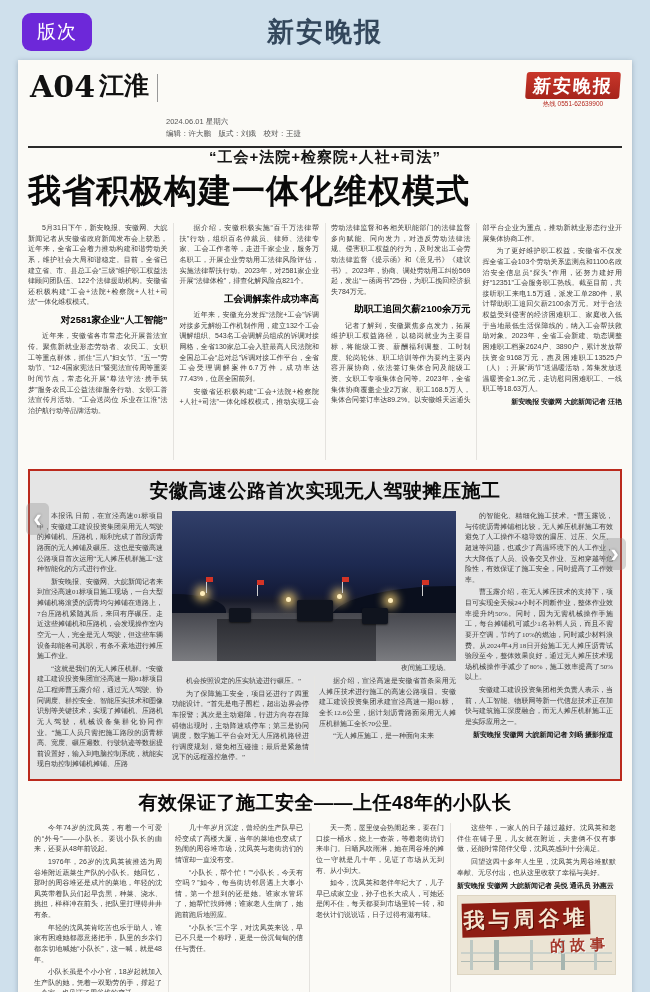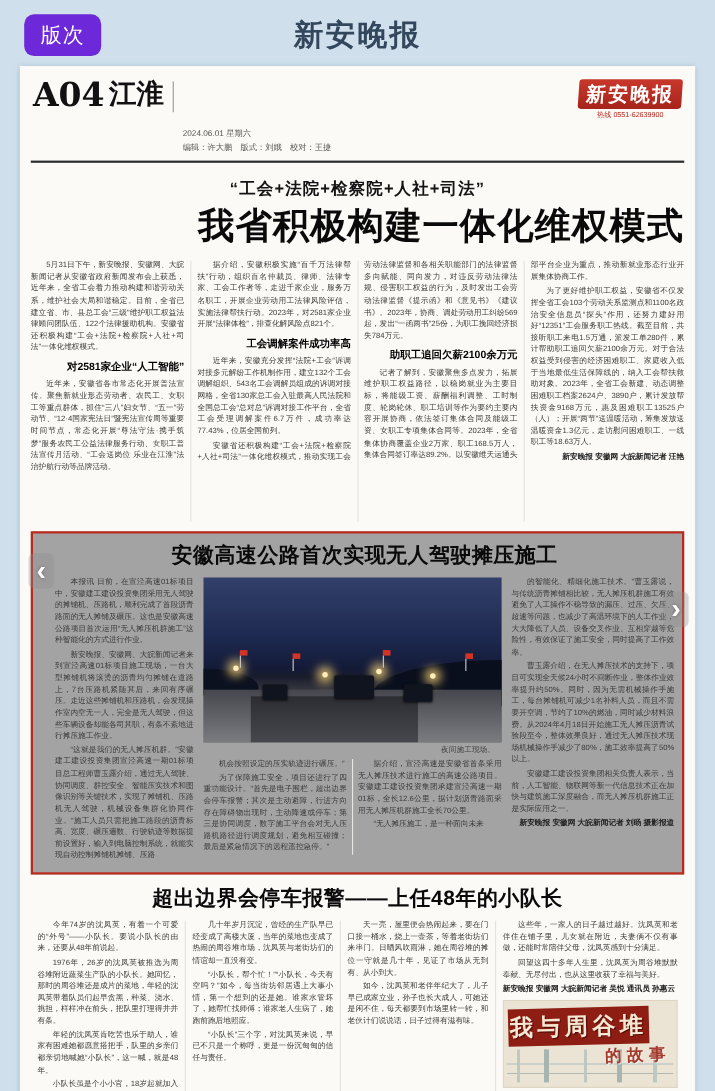--- a/index.html
+++ b/index.html
@@ -24,30 +24,30 @@
   .section-name { font-family:"DejaVu Serif","Liberation Serif",serif; font-size:25px; font-weight:bold; color:#111; line-height:1.15; margin-left:4px; }
   .mast-div { width:1px; background:#999; height:28px; margin:2px 8px 0 8px; }
   .mast-meta { font-size:7.5px; color:#555; line-height:1.6; padding-top:4px;margin-top:40px; }
   .mast-right { margin-left:auto; text-align:center; }
   .paper-logo { background:linear-gradient(180deg,#c9372b,#a6241b); color:#fff; width:94px; height:27px;
     border-radius:3px; font-family:"DejaVu Serif","Liberation Serif",serif; font-weight:bold; font-size:18px;
     display:flex; align-items:center; justify-content:center; letter-spacing:2px; transform:skewX(-4deg); }
   .hotline { font-size:6.5px; color:#b5281e; margin-top:1px; }
 
   
-  .kicker { text-align:center; font-size:15px; font-weight:bold; color:#141414; margin-top:14px; letter-spacing:1px; }
-  .headline1 { text-align:right; font-size:33px; font-weight:900; color:#0a0a0a; letter-spacing:1px; margin:2px 0 9px 0; }
+  .kicker { text-align:center; font-size:15px; font-weight:bold; color:#141414; margin-top:0; letter-spacing:1px; }
+  .headline1 { text-align:left; font-size:33px; font-weight:900; color:#0a0a0a; letter-spacing:1px; margin:2px 0 9px 0; }
   .a1-cols { column-count:4; column-gap:12px; column-rule:1px solid #e4e2de; font-size:7px; line-height:1.52;
     color:#3a3a3a; text-align:justify; min-height:237px; }
   .a1-cols p, .a2col p, .a3col p { text-indent:2em; margin-bottom:2px; }
   .subhead { font-size:9.5px; font-weight:bold; text-align:right; color:#000; margin:5px 0 4px 0; break-inside:avoid; }
   .byline { font-weight:bold; color:#222; text-align:right; text-indent:0 !important; }
 
   
-  .redbox { border:2.5px solid #bb2a1d; margin-top:9px; padding:6px 7px 7px 20px; position:relative; background:#a3a3a3; }
+  .redbox { border:2.5px solid #bb2a1d; margin-top:9px; padding:6px 7px 7px 7px; position:relative; background:#e5e5e5;font-family:Liberation Serif, serif; }
   .headline2 { text-align:center; font-size:19px; font-weight:900; color:#0a0a0a; margin:1px 0 7px 0; letter-spacing:.5px; }
   .a2-grid { display:flex; gap:9px; }
   .a2col { font-size:7px; line-height:1.52; color:#3a3a3a; text-align:justify; }
   .a2-left { width:126px; flex:none; }
   .a2-mid { flex:1; }
   .a2-right { width:148px; flex:none; }
   .a2-midcols { column-count:2; column-gap:10px; column-rule:1px solid #e8e6e2; margin-top:3px; }
   .caption { font-size:7px; color:#444; text-align:right; padding:2px 6px 0 0; }
 
   
@@ -179,21 +179,21 @@
       <div class="a2col a2-right">
         <p>的智能化、精细化施工技术。”曹玉露说，与传统沥青摊铺相比较，无人摊压机群施工有效避免了人工操作不稳导致的漏压、过压、欠压、超速等问题，也减少了高温环境下的人工作业，大大降低了人员、设备交叉作业、互相穿越等危险性，有效保证了施工安全，同时提高了工作效率。</p>
         <p>曹玉露介绍，在无人摊压技术的支持下，项目可实现全天候24小时不间断作业，整体作业效率提升约50%。同时，因为无需机械操作手施工，每台摊铺机可减少1名补料人员，而且不需要开空调，节约了10%的燃油，同时减少材料浪费。从2024年4月18日开始施工无人摊压沥青试验段至今，整体效果良好，通过无人摊压技术现场机械操作手减少了80%，施工效率提高了50%以上。</p>
         <p>安徽建工建设投资集团相关负责人表示，当前，人工智能、物联网等新一代信息技术正在加快与建筑施工深度融合，而无人摊压机群施工正是实际应用之一。</p>
         <p class="byline">新安晚报 安徽网 大皖新闻记者 刘旸 摄影报道</p>
       </div>
     </div>
   </div>
 
   <div>
-    <div class="headline3">超出边界会停车报警——上任48年的小队长</div>
+    <div class="headline3">有效保证了施工安全——上任48年的小队长</div>
     <div class="a3-grid">
       <div class="a3col">
         <p>今年74岁的沈凤英，有着一个可爱的“外号”——小队长。要说小队长的由来，还要从48年前说起。</p>
         <p>1976年，26岁的沈凤英被推选为周谷堆附近蔬菜生产队的小队长。她回忆，那时的周谷堆还是成片的菜地，年轻的沈凤英带着队员们起早贪黑，种菜、浇水、挑担，样样冲在前头，把队里打理得井井有条。</p>
         <p>年轻的沈凤英肯吃苦也乐于助人，谁家有困难她都愿意搭把手，队里的乡亲们都亲切地喊她“小队长”，这一喊，就是48年。</p>
         <p>小队长虽是个小小官，18岁起就加入生产队的她，凭着一双勤劳的手，撑起了一个家，也见证了周谷堆的变迁。</p>
       </div>
       <div class="a3col">
         <p>几十年岁月沉淀，曾经的生产队早已经变成了高楼大厦，当年的菜地也变成了热闹的周谷堆市场，沈凤英与老街坊们的情谊却一直没有变。</p>
         <p>“小队长，帮个忙！”“小队长，今天有空吗？”如今，每当街坊邻居遇上大事小情，第一个想到的还是她。谁家水管坏了，她帮忙找师傅；谁家老人生病了，她跑前跑后地照应。</p>

